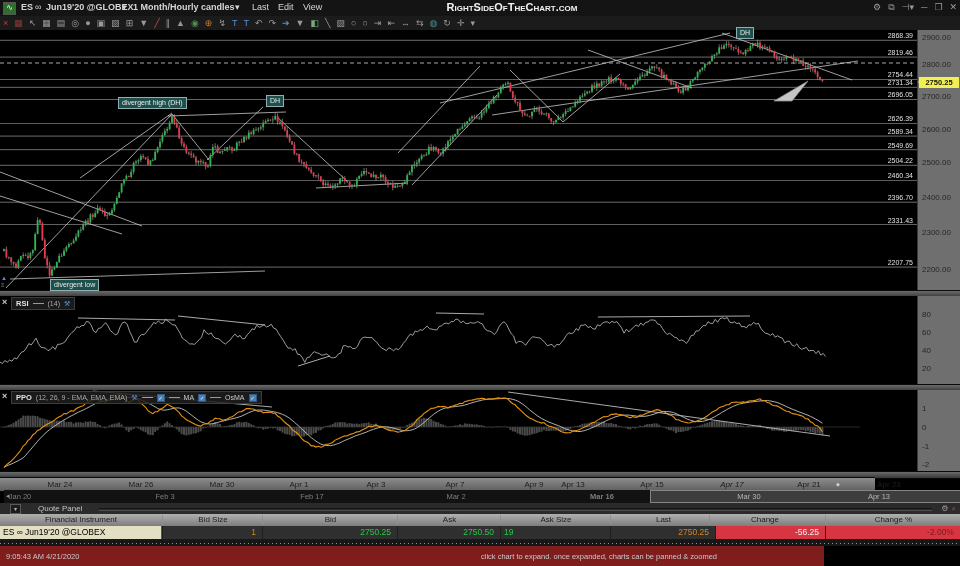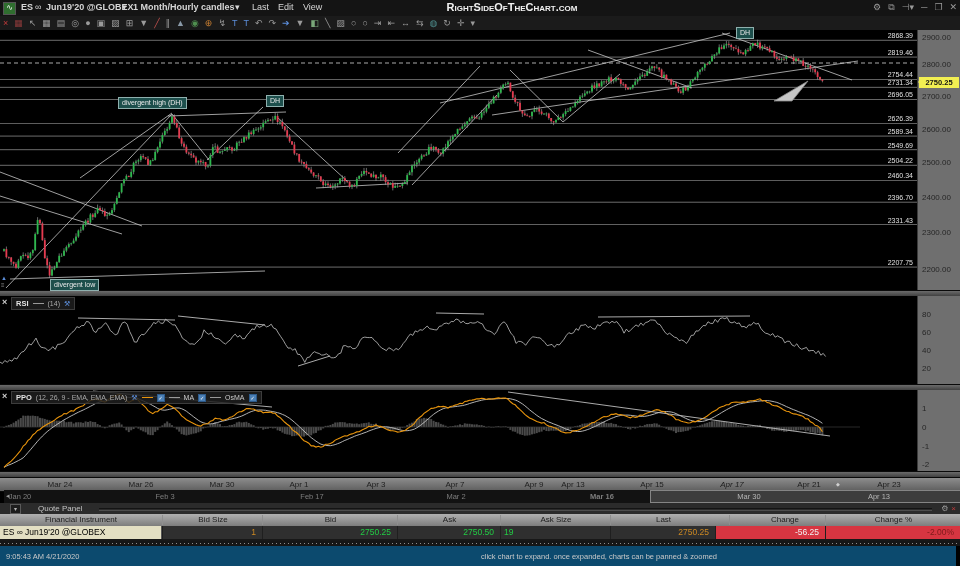--- a/index.html
+++ b/index.html
@@ -40,21 +40,21 @@
             border-right-color:#f2ef52;}
   .panel-close{position:absolute;left:2px;color:#cfcfcf;font-size:9px;font-weight:bold;z-index:5;}
   .legend{position:absolute;left:11px;display:flex;align-items:center;gap:4px;z-index:5;
           background:rgba(30,30,30,.85);border:1px solid #3c3c3c;padding:1px 4px;height:9px;}
   .legend .lbl{color:#e2e2e2;font-size:7.5px;font-weight:bold;}
   .legend .prm{color:#aaa;font-size:7px;}
   .lsample{display:inline-block;width:11px;height:0;border-top:1px solid #999;}
   .cbx{display:inline-block;width:6px;height:6px;background:#4a7fb5;border:1px solid #2d5a8a;
        color:#fff;font-size:5px;line-height:6px;text-align:center;}
   
-  #xaxis{left:0;top:477px;width:960px;height:13px;background:linear-gradient(#8d8d8d,#5e5e5e);
+  #xaxis{left:0;top:477px;width:875px;height:13px;background:linear-gradient(#8d8d8d,#5e5e5e);
          border-top:1px solid #0a0a0a;border-bottom:1px solid #0a0a0a;}
   .xlab{position:absolute;top:2px;transform:translateX(-50%);font-size:8px;color:#1e1e1e;white-space:nowrap;}
   #navigator{left:4px;top:490px;width:960px;height:13px;background:#121212;border-bottom:1px solid #000;padding-left:44px;}
   #nav-window{position:absolute;left:646px;top:0;width:311px;height:11px;background:#3d3d3d;
               border:1px solid #858585;}
   .navlab{position:absolute;top:2px;transform:translateX(-50%);font-size:7.5px;color:#7d7d7d;white-space:nowrap;}
   .navlab.inwin{color:#b5b5b5;}
   .navarrow{position:absolute;top:2px;font-size:7px;color:#999;}
   
   #qp-header{left:0;top:503px;width:960px;height:11px;background:#2b2b2b;border-bottom:1px solid #111;}
@@ -68,21 +68,21 @@
            border-bottom:1px solid #222;}
   .qcol{position:absolute;top:1px;height:10px;font-size:8px;color:#1b1b1b;text-align:center;
         border-left:1px solid #8f8f8f;}
   #qp-row{left:0;top:526px;width:960px;height:13px;background:#2f2f2f;}
   .qcell{position:absolute;top:0;height:13px;font-size:8.5px;line-height:13px;white-space:nowrap;
          border-left:1px solid #1f1f1f;box-sizing:border-box;}
   #blankrow{left:0;top:539px;width:960px;height:2px;background:#181818;}
   #grip{left:0;top:541px;width:960px;height:5px;background:#161616;}
   #grip div{margin-top:2px;height:1px;background:repeating-linear-gradient(90deg,#8f8f8f 0 1px,transparent 1px 4px);}
   
-  #statusbar{left:0;top:546px;width:956px;height:20px;background:#0c4a6e;}
+  #statusbar{left:0;top:546px;width:824px;height:20px;background:#7f1d1d;}
   #statusbar .st{position:absolute;top:6px;font-size:7.5px;color:#c9c9c9;white-space:nowrap;}
   svg{position:absolute;left:0;top:0;}
 </style>
 </head>
 <body>
 
 <div id="root">
 
   <div class="abs" id="titlebar">
     <div class="abs" id="app-icon">∿</div>
@@ -1336,21 +1336,21 @@
         <span style="color: rgb(194, 59, 59);">×</span>
       </div>
   </div>
   <div class="abs" id="qp-cols">
       <div class="qcol" style="left: 0px; width: 162px; border-left: none;">Financial Instrument</div>
       <div class="qcol" style="left: 162px; width: 100px;">Bid Size</div>
       <div class="qcol" style="left: 262px; width: 135px;">Bid</div>
       <div class="qcol" style="left: 397px; width: 103px;">Ask</div>
       <div class="qcol" style="left: 500px; width: 110px;">Ask Size</div>
       <div class="qcol" style="left: 610px; width: 105px;">Last</div>
-      <div class="qcol" style="left: 729px; width: 110px;">Change</div>
+      <div class="qcol" style="left: 709px; width: 110px;">Change</div>
       <div class="qcol" style="left: 825px; width: 135px;">Change %</div>
     </div>
   <div class="abs" id="qp-row">
       <div class="qcell" style="left: 0px; width: 162px; text-align: left; color: rgb(0, 0, 0); padding-left: 3px; padding-right: 0px; background: rgb(227, 223, 195); border-left: none; border-right: 1px solid rgb(85, 85, 85);">ES ∞ Jun19'20 @GLOBEX</div>
       <div class="qcell" style="left: 162px; width: 100px; text-align: right; color: rgb(204, 136, 34); padding-left: 0px; padding-right: 6px;">1</div>
       <div class="qcell" style="left: 262px; width: 135px; text-align: right; color: rgb(34, 204, 68); padding-left: 0px; padding-right: 6px;">2750.25</div>
       <div class="qcell" style="left: 397px; width: 103px; text-align: right; color: rgb(34, 204, 68); padding-left: 0px; padding-right: 6px;">2750.50</div>
       <div class="qcell" style="left: 500px; width: 110px; text-align: left; color: rgb(34, 204, 68); padding-left: 3px; padding-right: 0px;">19</div>
       <div class="qcell" style="left: 610px; width: 105px; text-align: right; color: rgb(204, 136, 34); padding-left: 0px; padding-right: 6px;">2750.25</div>
       <div class="qcell" style="left: 715px; width: 110px; text-align: right; color: rgb(240, 240, 240); padding-left: 0px; padding-right: 6px; background: rgb(215, 53, 65);">-56.25</div>

